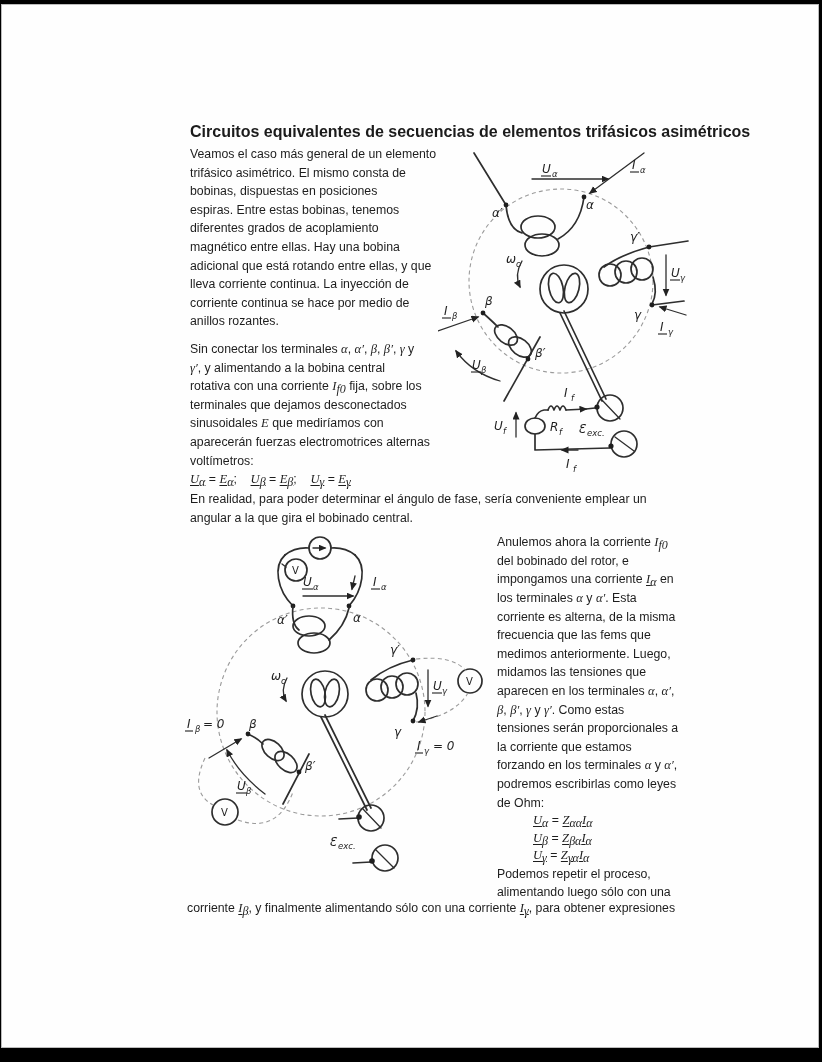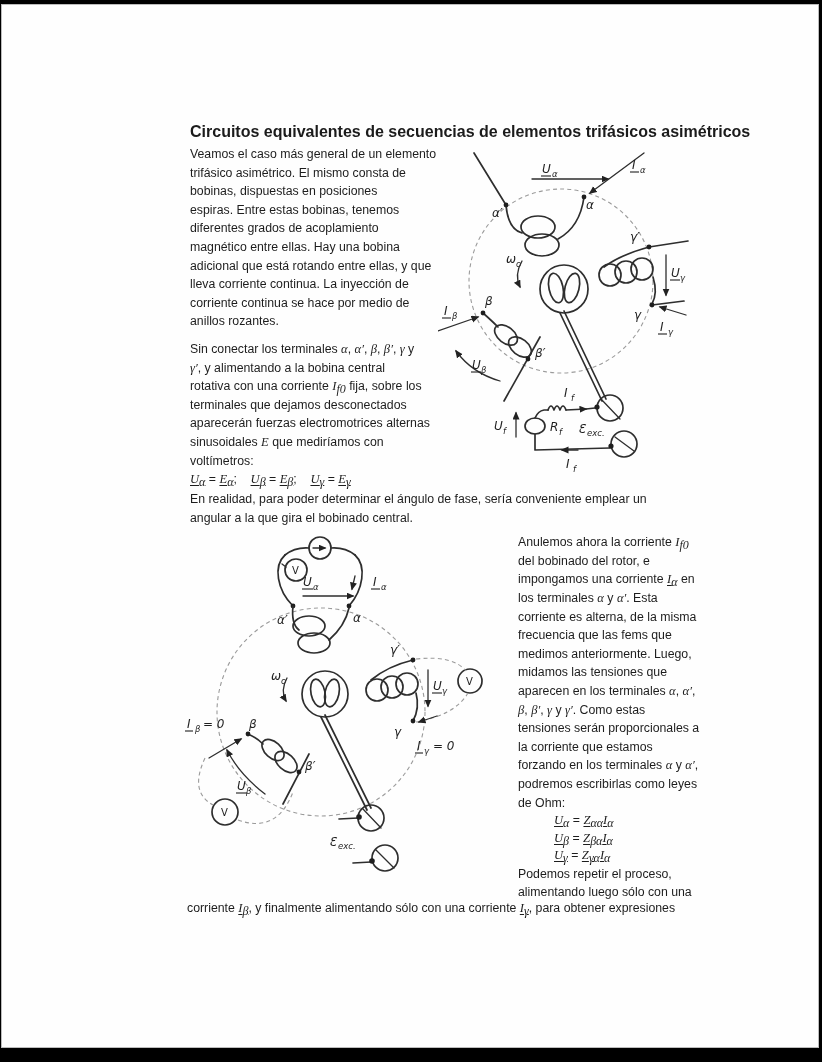--- a/index.html
+++ b/index.html
@@ -15,21 +15,21 @@
          line-height:0;vertical-align:-3px;}
   .m.u{text-decoration:underline;text-decoration-thickness:1px;text-underline-offset:2px;}
   .sec1{position:relative;}
   .col1{width:282px;}
   .gap1{height:9px;}
   .eqline{line-height:19px;font-size:12.3px;white-space:nowrap;}
   .d1{position:absolute;left:248px;top:4px;}
   .p3{margin-top:1px;}
   .sec2{position:relative;height:368px;margin-top:4px;}
   .d2{position:absolute;left:-7px;top:-3px;}
-  .col2{position:absolute;left:328px;top:2px;width:186px;}
+  .col2{position:absolute;left:307px;top:2px;width:186px;}
   .eqs{padding-left:36px;}
   .eqs .eqline{line-height:17.5px;}
   .p6{margin-left:-3px;}
   .footer{position:absolute;left:148px;top:939px;width:535px;}
   .frule{height:2px;background:#7d7d7d;}
   .frow{display:flex;align-items:center;margin-top:1px;height:25px;}
   .fnum{margin-left:24px;font-size:16px;font-weight:bold;}
   .fbar{width:2px;height:22px;background:#4f4f4f;margin:0 8px 0 7px;}
   .fdoc{font-size:11.5px;color:#1c1c1c;letter-spacing:.3px;}
   .fauthor{margin-left:auto;margin-right:26px;font-size:11.5px;color:#1c1c1c;}
@@ -64,22 +64,22 @@
             <div class="tl"><span>lleva corriente continua. La inyección de</span></div>
             <div class="tl"><span>corriente continua se hace por medio de</span></div>
             <div class="tl"><span>anillos rozantes.</span></div>
           </div>
         <div class="gap1"></div>
         <div>
             <div class="tl"><span>Sin conectar los terminales </span><span class="m"><i>α</i></span><span>, </span><span class="m"><i>α′</i></span><span>, </span><span class="m"><i>β</i></span><span>, </span><span class="m"><i>β′</i></span><span>, </span><span class="m"><i>γ</i></span><span> y</span></div>
             <div class="tl"><span class="m"><i>γ′</i></span><span>, y alimentando a la bobina central</span></div>
             <div class="tl"><span>rotativa con una corriente </span><span class="m"><i>I</i><sub>f0</sub></span><span> fija, sobre los</span></div>
             <div class="tl"><span>terminales que dejamos desconectados</span></div>
+            <div class="tl"><span>sinusoidales </span><span class="m"><i>E</i></span><span> que mediríamos con</span></div>
             <div class="tl"><span>aparecerán fuerzas electromotrices alternas</span></div>
-            <div class="tl"><span>sinusoidales </span><span class="m"><i>E</i></span><span> que mediríamos con</span></div>
             <div class="tl"><span>voltímetros:</span></div>
           </div>
         <div class="eqline"><span class="m u"><i>U</i><sub>α</sub></span><span> = </span><span class="m u"><i>E</i><sub>α</sub></span><span>;&nbsp;&nbsp;&nbsp; </span><span class="m u"><i>U</i><sub>β</sub></span><span> = </span><span class="m u"><i>E</i><sub>β</sub></span><span>;&nbsp;&nbsp;&nbsp; </span><span class="m u"><i>U</i><sub>γ</sub></span><span> = </span><span class="m u"><i>E</i><sub>γ</sub></span></div>
       </div>
 
       <svg class="d1" width="268" height="345" viewBox="0 0 268 345">
         <defs>
           <marker id="a1" markerWidth="9" markerHeight="8" refX="6.5" refY="3.5" orient="auto" markerUnits="userSpaceOnUse">
             <path d="M0,0 L8,3.5 L0,7 Z" fill="#222"></path>
           </marker>

